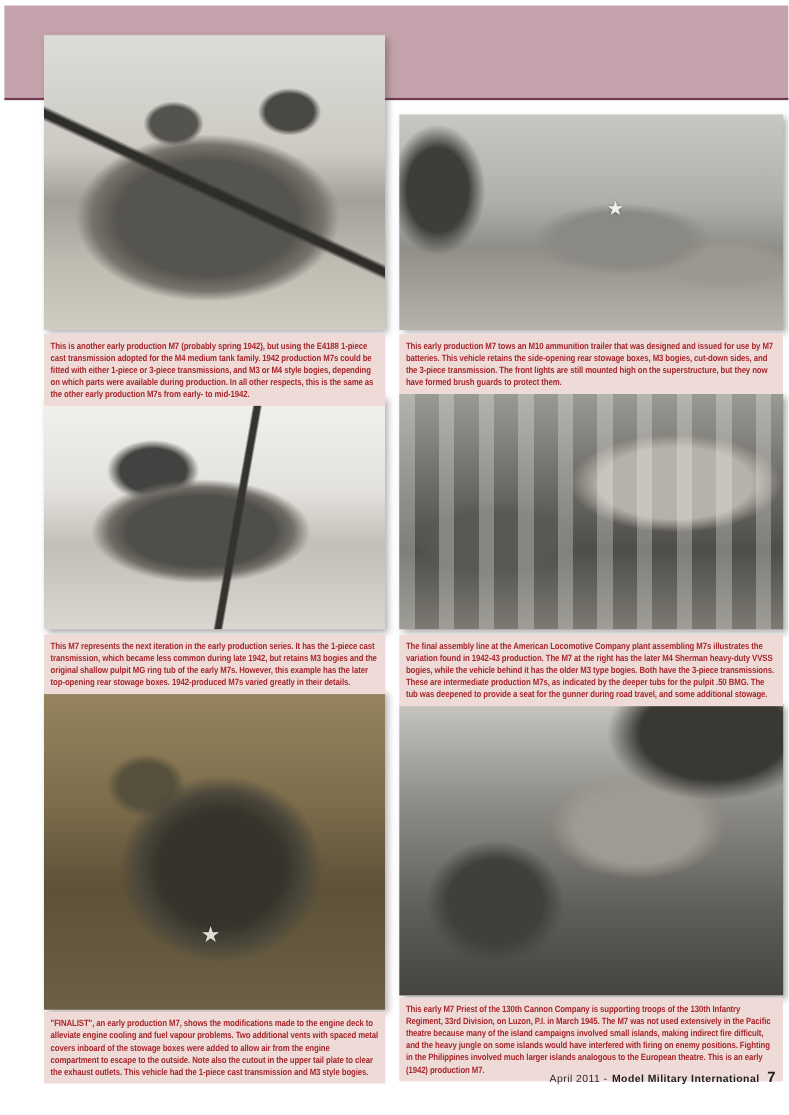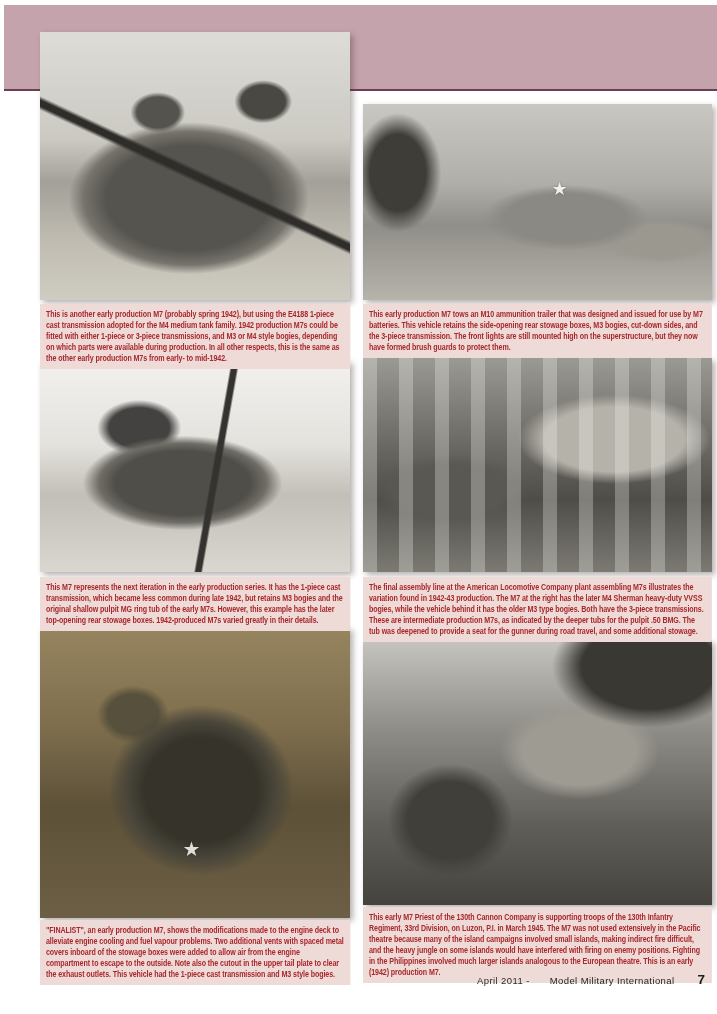--- a/index.html
+++ b/index.html
@@ -64,25 +64,25 @@
   .cap-r{left:363px;width:408px;}
   #cap1{top:304px;}
   #cap2{top:304px;}
   #cap3{top:577px;}
   #cap4{top:577px;}
   #cap5{top:920px;}
   #cap6{top:907px;}
   
   .footer{
     position:absolute;right:12px;top:972px;z-index:3;
-    display:flex;align-items:baseline;gap:20px;color:#1d1d1d;
+    display:flex;align-items:baseline;gap:4px;color:#1d1d1d;
     font-size:9.5px;letter-spacing:0.4px;
   }
   .footer .issue{font-weight:normal;color:#2b2b2b;}
-  .footer .mag{font-weight:normal;}
+  .footer .mag{font-weight:bold;}
   .footer .pagenum{font-weight:bold;font-size:13.5px;margin-left:3px;letter-spacing:0;}
 </style>
 </head>
 <body>
 
 <div class="page">
 
   <div class="band"></div>
 
   <div class="photo" id="ph1"></div>

